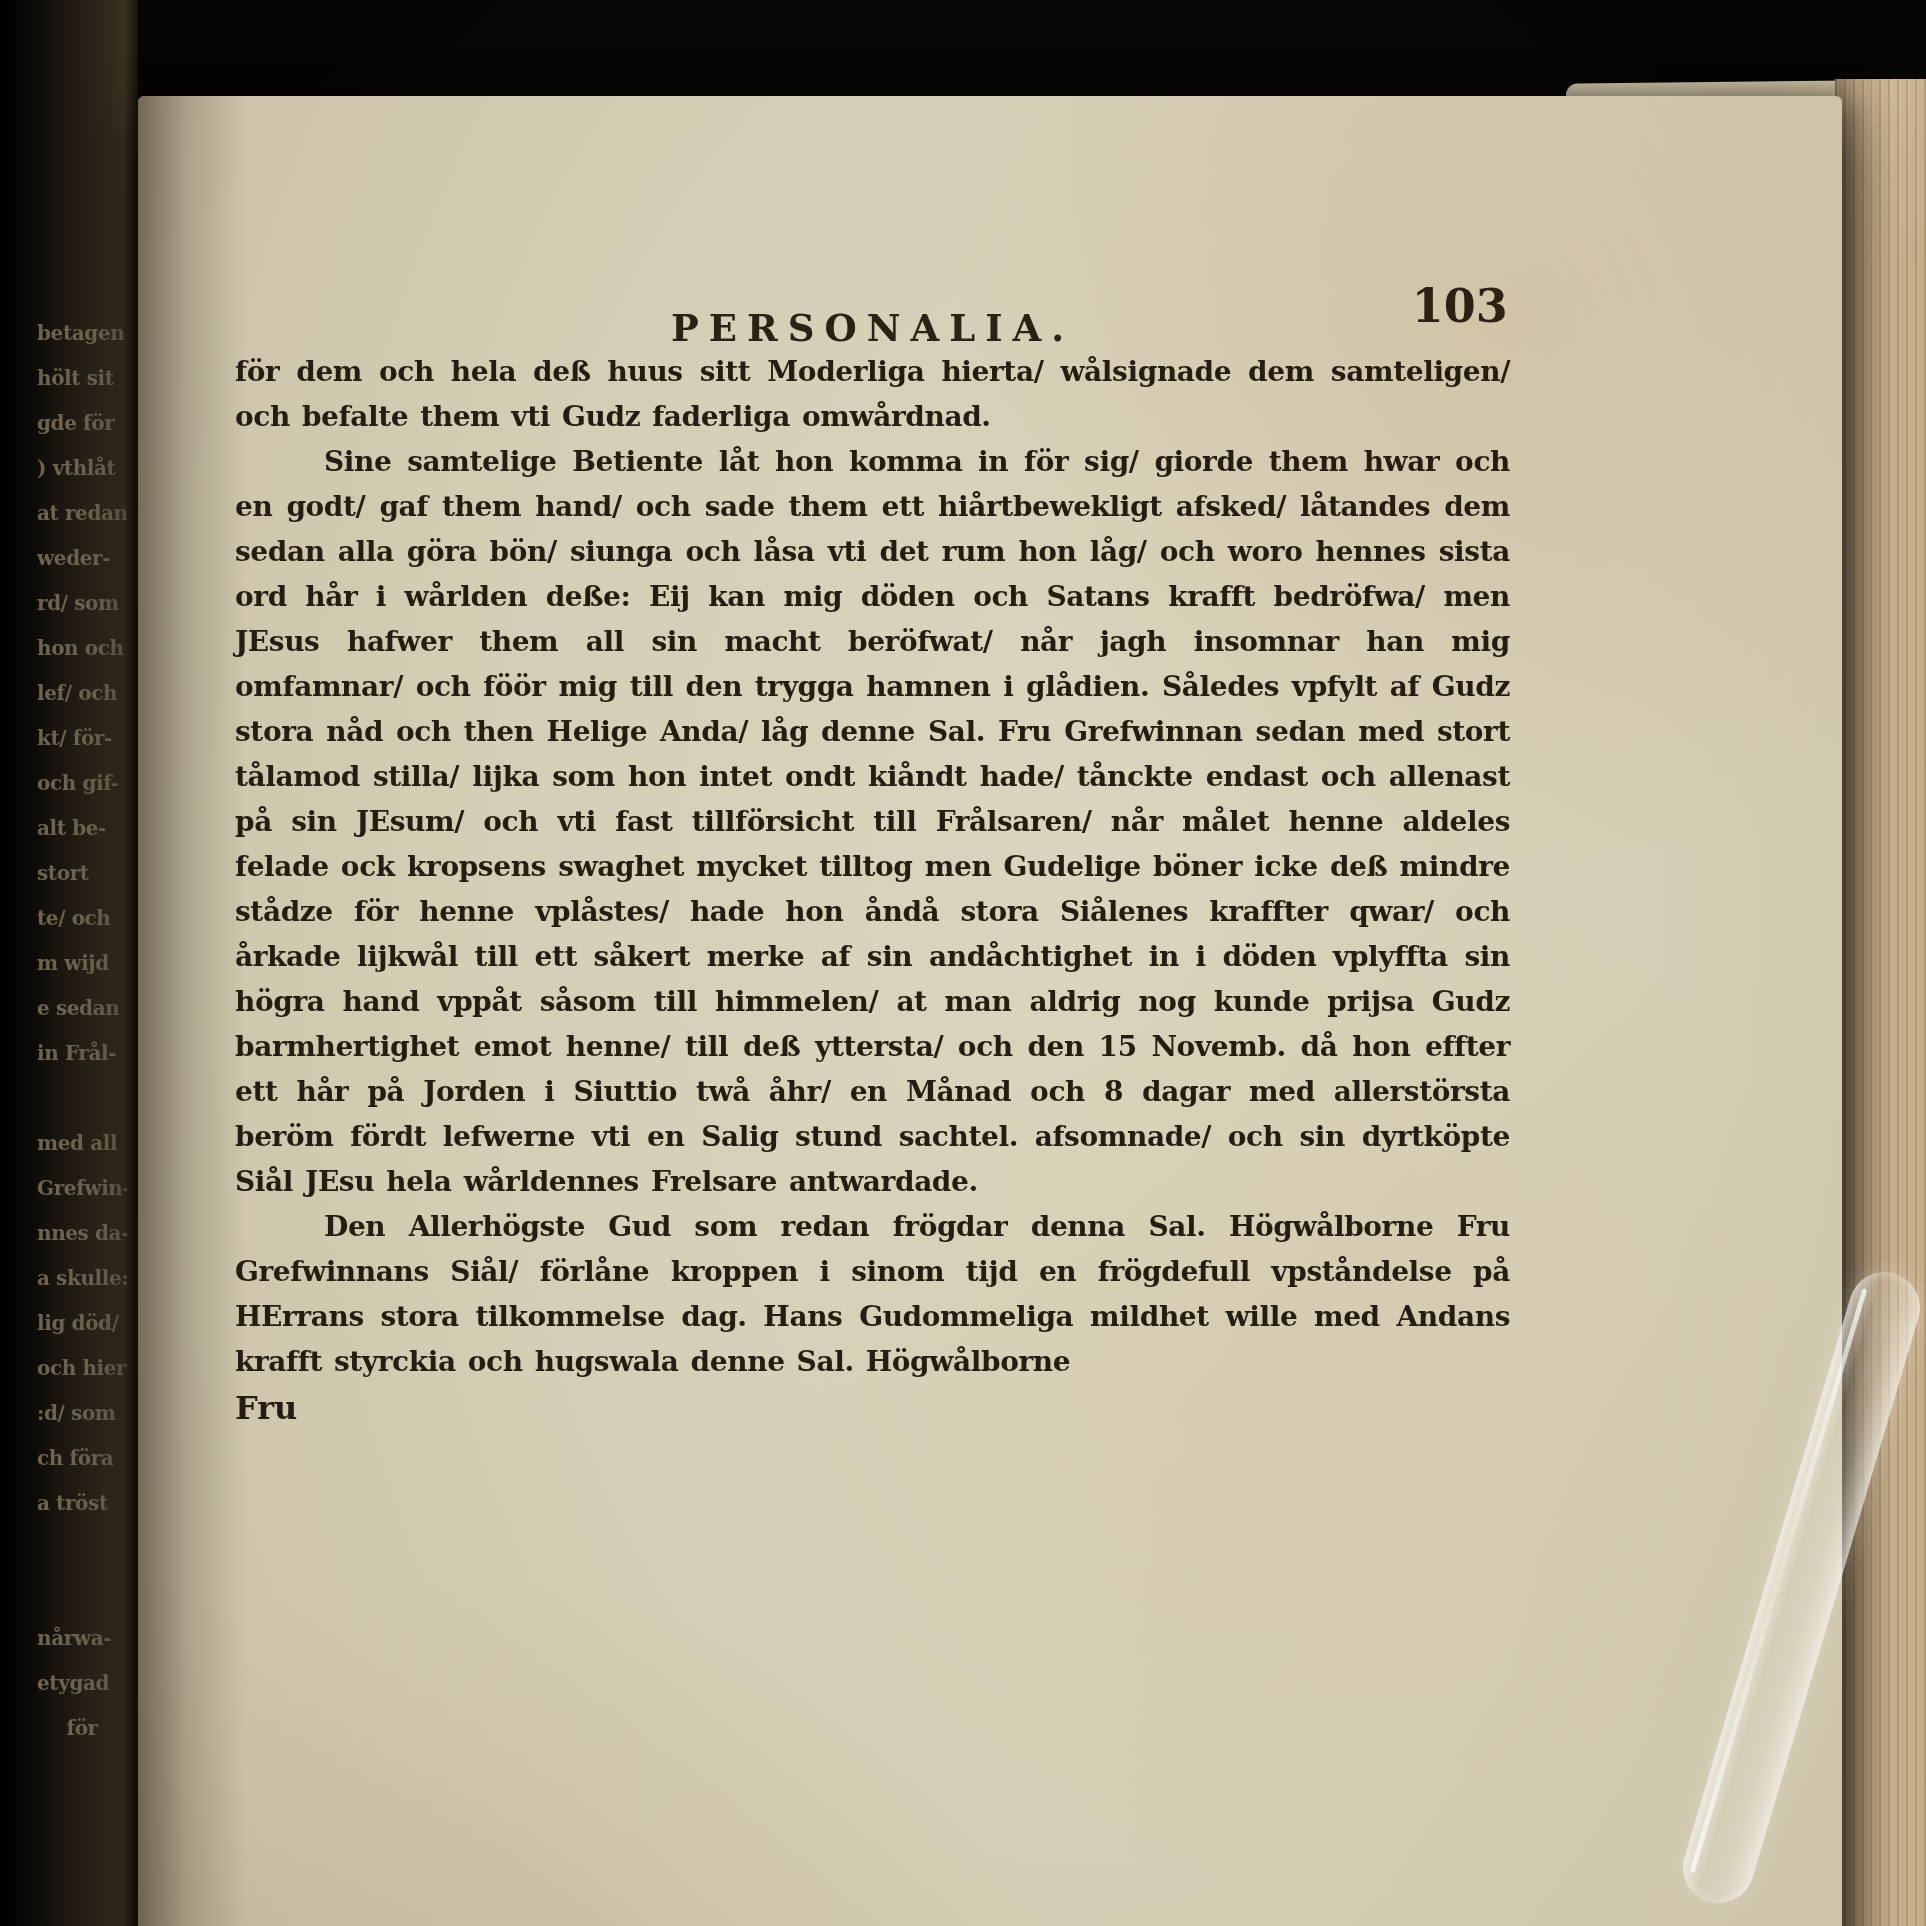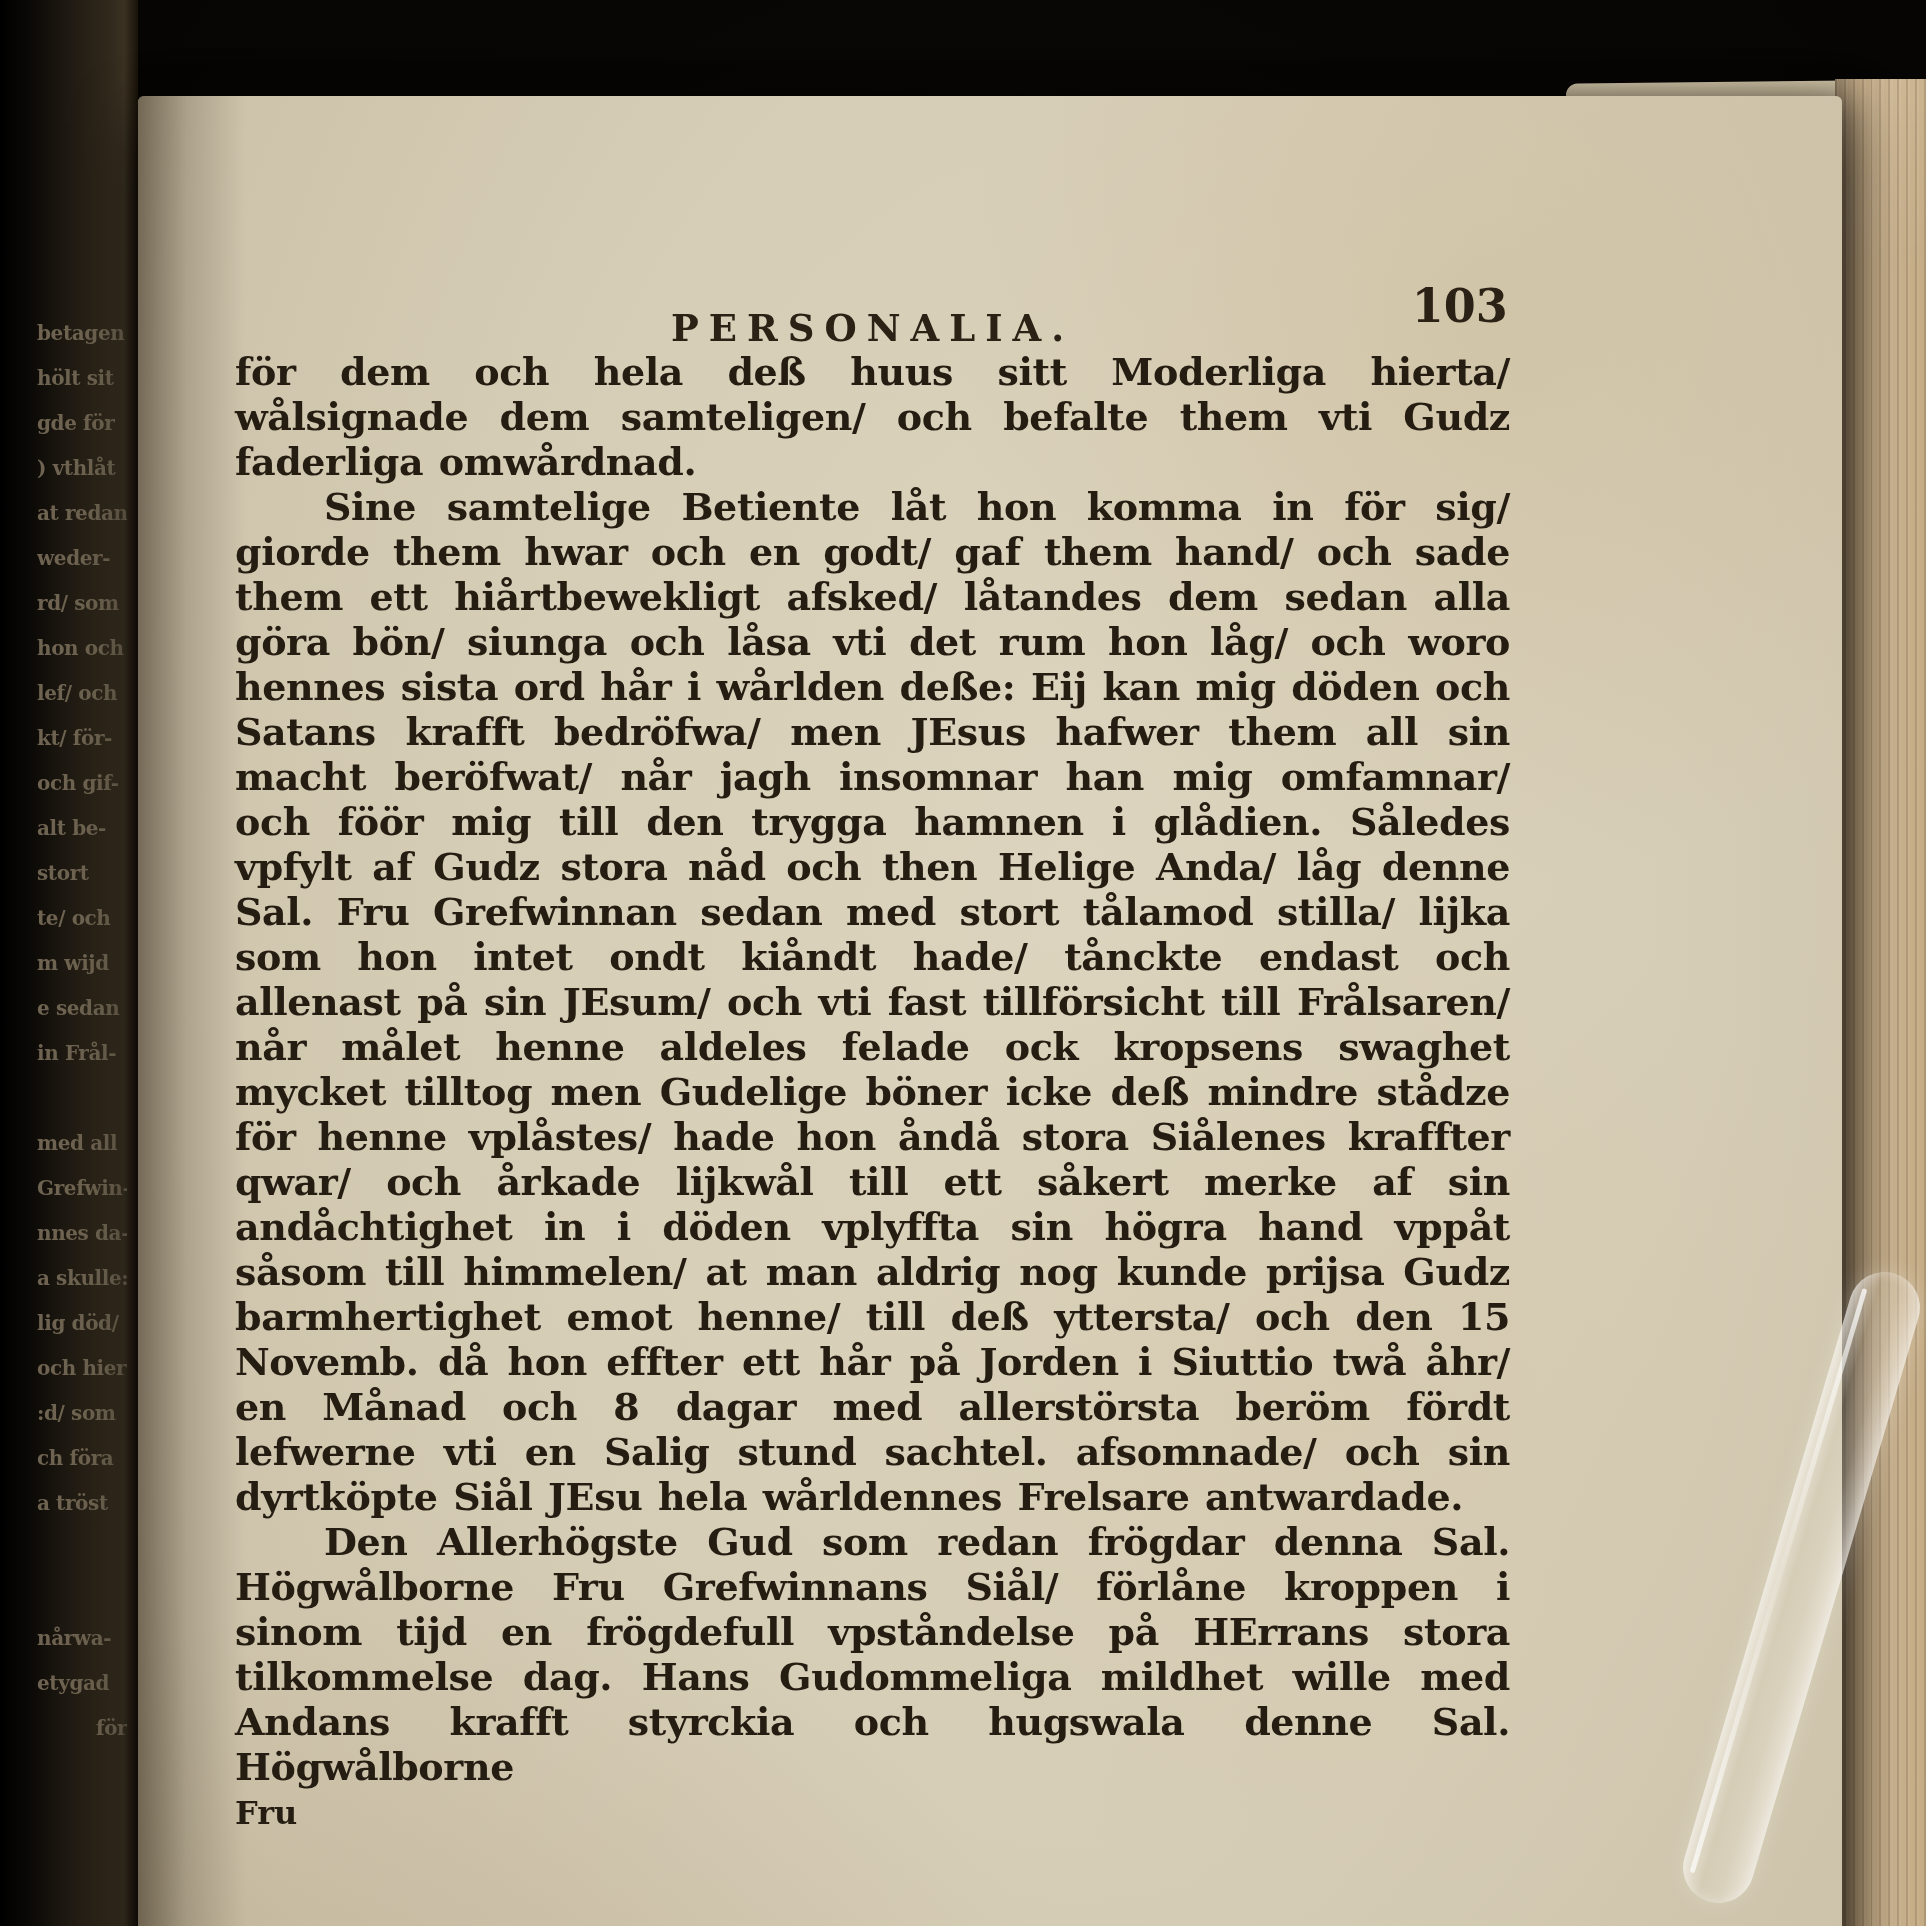--- a/index.html
+++ b/index.html
@@ -37,21 +37,21 @@
   .fragment {
     font-weight: 700;
     font-size: 20px;
     line-height: 45px;
     min-height: 45px;
     color: #6e6350;
     white-space: nowrap;
     overflow: hidden;
     letter-spacing: -0.4px;
   }
-  .fragment:last-child { text-align: right; }
+  .fragment:last-child { text-align: center; }
 
   
   .fore-edge {
     position: absolute;
     right: 0; top: 79px;
     width: 151px; height: 2381px;
     border-radius: 0 14px 23px 0;
     background: linear-gradient(90deg,
       #8a755a 0%, #b59c78 16%, #c9b28e 40%, #c2a982 68%, #a08664 88%, #4e3e2b 97%, #000 100%);
     z-index: 1;
@@ -121,21 +121,21 @@
   .page-number {
     position: absolute;
     right: 2.3px; top: 2.3px;
     font-weight: 700;
     font-size: 46px;
     color: #2b2215;
   }
   .bodytext p {
     margin: 0;
     font-weight: 700;
-    font-size: 38px;
+    font-size: 28px;
     line-height: 45px;
     letter-spacing: -0.4px;
     word-spacing: 2.7px;
     text-align: justify;
     color: var(--ink, #261d12);
   }
   .bodytext p.ind { text-indent: 89px; }
   .catchword {
     margin-top: 1.5px;
     padding-right: 23px;

